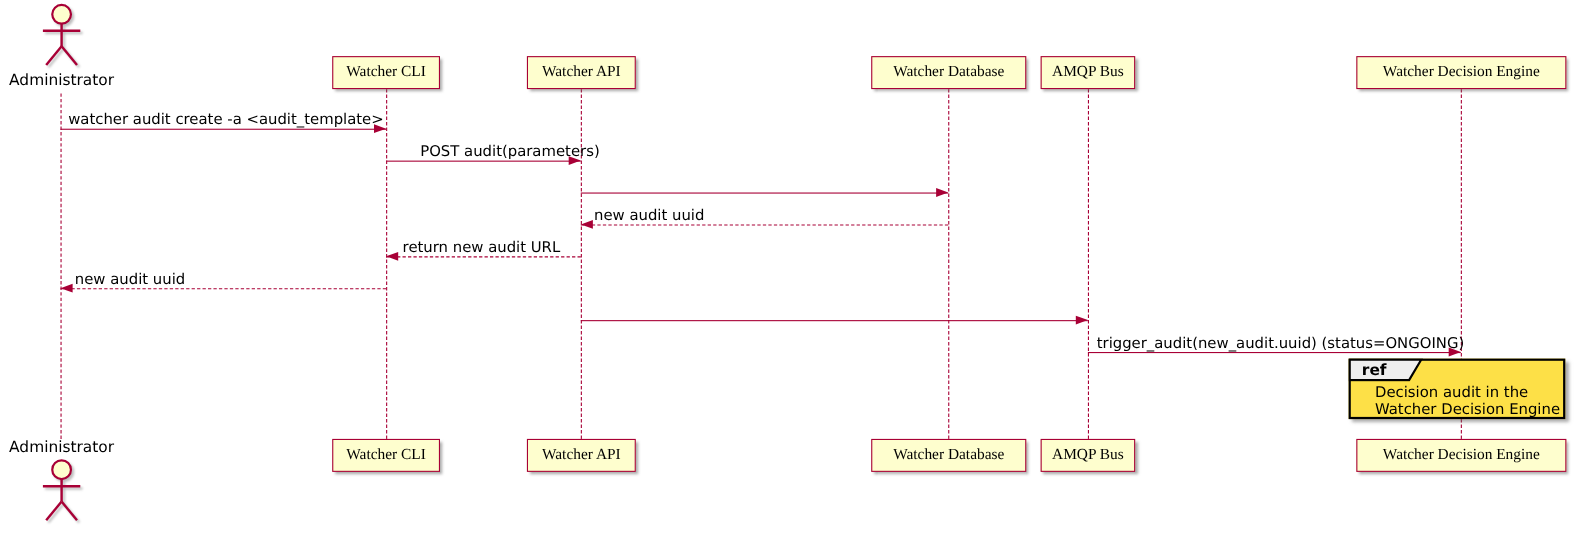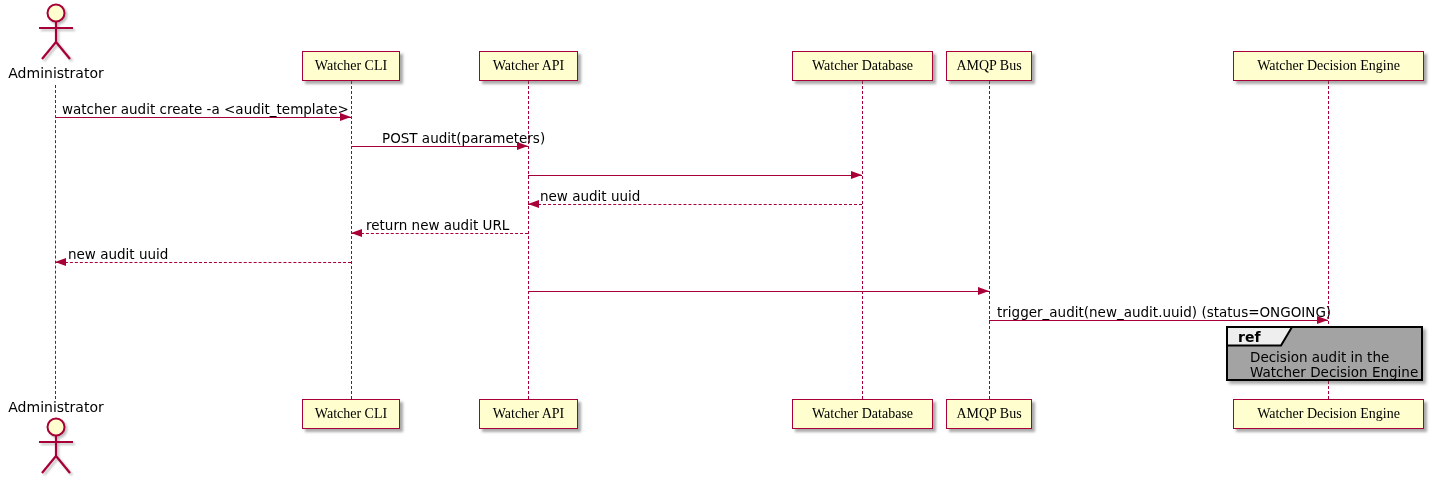--- a/index.html
+++ b/index.html
@@ -67,21 +67,21 @@
     border-right: 11px solid #A80036;
     border-top: 4.5px solid transparent;
     border-bottom: 4.5px solid transparent;
   }
   
   .ref-box {
     position: absolute;
     left: 1226px; top: 326px;
     width: 197px; height: 55px;
     box-sizing: border-box;
-    background: #a3a3a3;
+    background: #fde047;
     border: 2px solid #000000;
     box-shadow: 3px 3px 3px rgba(100,100,100,0.55);
     z-index: 5;
   }
   .ref-tab { position: absolute; left: -2px; top: -2px; }
   .ref-keyword {
     position: absolute;
     left: 10px; top: 1px;
     font-size: 14px;
     font-weight: bold;

